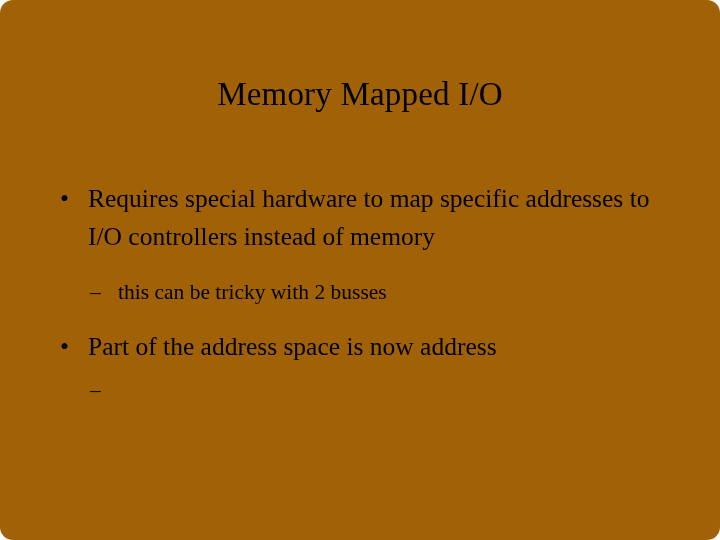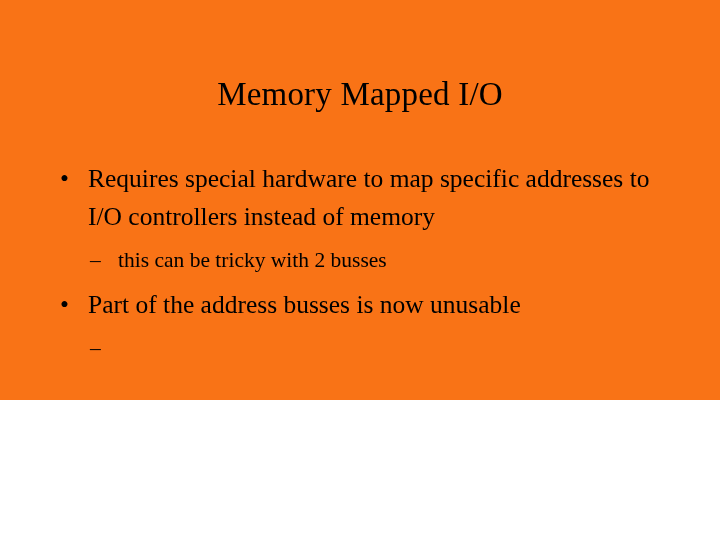--- a/index.html
+++ b/index.html
@@ -11,23 +11,24 @@
     height: 540px;
     background: #ffffff;
     font-family: "Liberation Serif", "DejaVu Serif", serif;
     color: #000000;
     overflow: hidden;
   }
 
   .slide {
     position: relative;
     width: 720px;
-    height: 400px;
-    background: #f97316;
+    height: 540px;
+    background: #a16207;
     box-sizing: border-box;
+    border-radius: 13px;
   }
 
   
   .slide-title {
     position: absolute;
     left: 0;
     top: 74px;
     width: 720px;
     text-align: center;
     font-size: 33px;
@@ -72,20 +73,21 @@
   .bullet-l2 .marker {
     position: absolute;
     left: 34px;
     top: 0;
     font-size: 21.5px;
     line-height: 32px;
   }
 
   .bullet-text {
     display: block;
+    margin-top: 20px;
   }
 
   
   .group + .group {
     margin-top: 10px;
   }
   .group .bullet-l2 {
     margin-top: 8px;
   }
 </style>
@@ -109,21 +111,21 @@
         <span class="marker">–</span>
         <span class="bullet-text">this can be tricky with 2 busses</span>
       </div>
 
     </div>
 
     <div class="group">
 
       <div class="bullet-l1">
         <span class="marker">•</span>
-        <span class="bullet-text">Part of the address busses is now unusable</span>
+        <span class="bullet-text">Part of the address space is now address</span>
       </div>
 
       <div class="bullet-l2">
         <span class="marker">–</span>
       </div>
 
     </div>
 
   </div>
 

